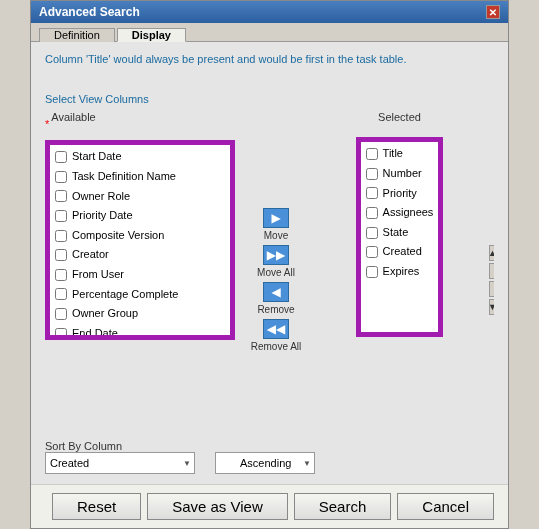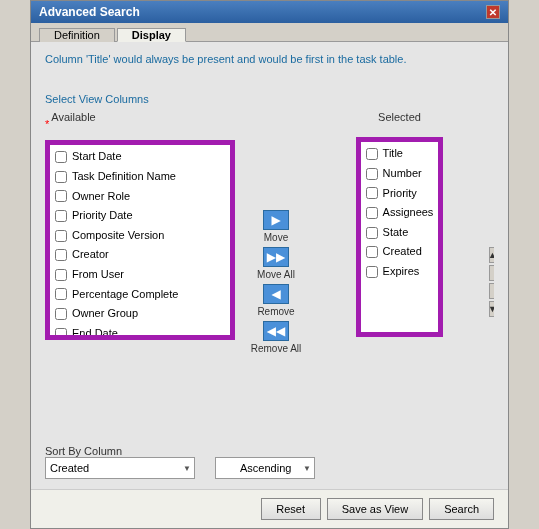--- a/index.html
+++ b/index.html
@@ -233,27 +233,27 @@
     .footer {
       border-top: 1px solid #ccc;
       padding: 8px 14px;
       display: flex;
       justify-content: flex-end;
       gap: 6px;
       background: #f0f0ea;
       flex-shrink: 0;
     }
     .footer-btn {
-      padding: 4px 14px;
+      padding: 4px 24px;
       border: 1px solid #888;
       background: linear-gradient(to bottom, #f5f5f0, #ddd);
-      font-size: 11px;
+      font-size: 15px;
       cursor: pointer;
       min-width: 60px;
-      text-align: center;
+      text-align: right;
     }
     .available-header {
       display: flex;
       align-items: center;
       margin-bottom: 3px;
     }
   </style>
 </head>
 <body>
 
@@ -413,14 +413,15 @@
           </select>
         </div>
       </div>
     </div>
   </div>
 
   <div class="footer">
     <button class="footer-btn">Reset</button>
     <button class="footer-btn">Save as View</button>
     <button class="footer-btn">Search</button>
+    <button class="footer-btn">Cancel</button>
   </div>
 </div>
 
 </body></html>

